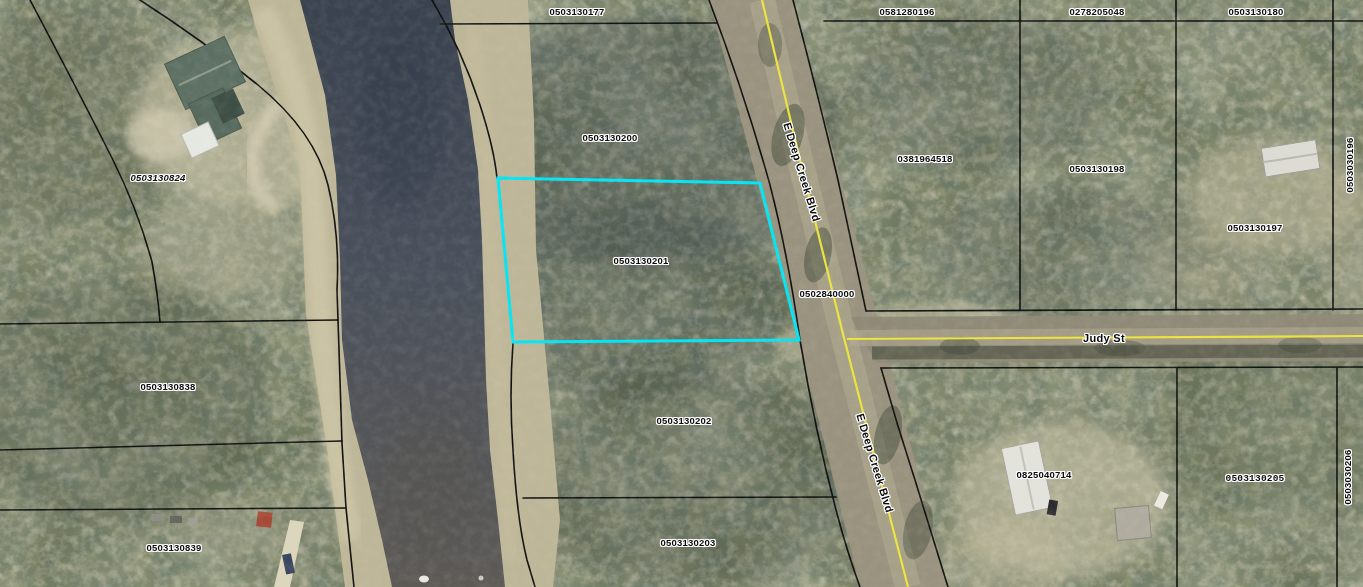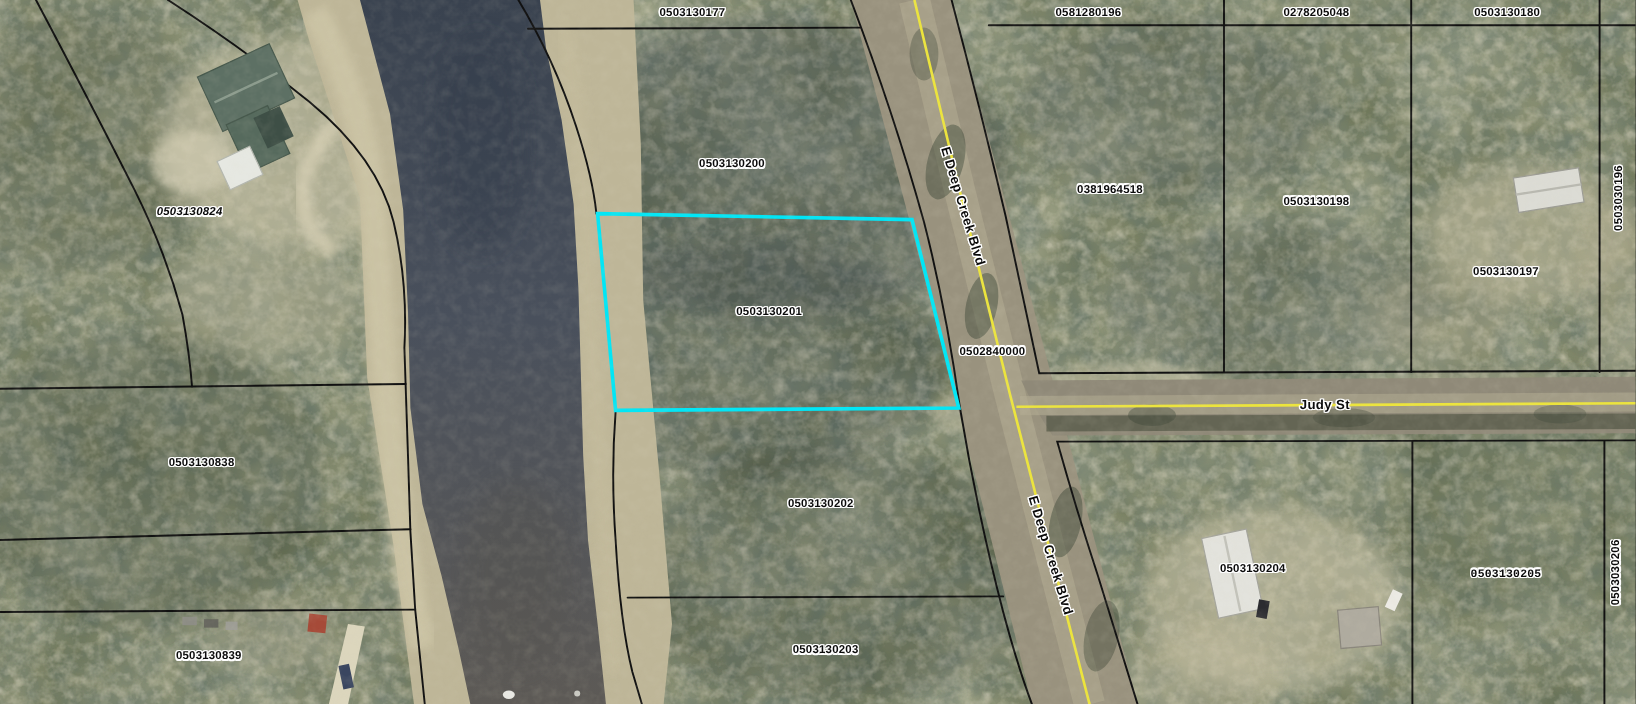--- a/index.html
+++ b/index.html
@@ -197,21 +197,21 @@
       <span class="map-label" style="left: 610px; top: 101px; transform: translate(-50%, -50%) rotate(0deg); margin-top: 36px;">0503130200</span>
       <span class="map-label" style="left: 925px; top: 158px; transform: translate(-50%, -50%) rotate(0deg);">0381964518</span>
       <span class="map-label" style="left: 1097px; top: 168px; transform: translate(-50%, -50%) rotate(0deg);">0503130198</span>
       <span class="map-label" style="left: 1255px; top: 184px; transform: translate(-50%, -50%) rotate(0deg); margin-top: 43px;">0503130197</span>
       <span class="map-label" style="left: 1349px; top: 165px; transform: translate(-50%, -50%) rotate(-90deg);">0503030196</span>
       <span class="map-label" style="left: 158px; top: 177px; transform: translate(-50%, -50%) rotate(0deg); font-style: italic;">0503130824</span>
       <span class="map-label" style="left: 641px; top: 260px; transform: translate(-50%, -50%) rotate(0deg);">0503130201</span>
       <span class="map-label" style="left: 827px; top: 293px; transform: translate(-50%, -50%) rotate(0deg);">0502840000</span>
       <span class="map-label" style="left: 168px; top: 386px; transform: translate(-50%, -50%) rotate(0deg);">0503130838</span>
       <span class="map-label" style="left: 668px; top: 420px; transform: translate(-50%, -50%) rotate(0deg); margin-left: 16px;">0503130202</span>
-      <span class="map-label" style="left: 1044px; top: 474px; transform: translate(-50%, -50%) rotate(0deg);">0503130204</span>
+      <span class="map-label" style="left: 1044px; top: 474px; transform: translate(-50%, -50%) rotate(0deg);">0825040714</span>
       <span class="map-label" style="left: 1255px; top: 478px; transform: translate(-50%, -50%) rotate(0deg); font-family: Liberation Mono, monospace;">0503130205</span>
       <span class="map-label" style="left: 1347px; top: 477px; transform: translate(-50%, -50%) rotate(-90deg);">0503030206</span>
       <span class="map-label" style="left: 688px; top: 542px; transform: translate(-50%, -50%) rotate(0deg); text-align: center;">0503130203</span>
       <span class="map-label" style="left: 174px; top: 547px; transform: translate(-50%, -50%) rotate(0deg);">0503130839</span>
       <span class="map-label road-label" style="left: 802px; top: 172px; transform: translate(-50%, -50%) rotate(73deg);">E Deep Creek Blvd</span>
       <span class="map-label road-label" style="left: 1104px; top: 338px; transform: translate(-50%, -50%) rotate(0deg);">Judy St</span>
       <span class="map-label road-label" style="left: 875px; top: 463px; transform: translate(-50%, -50%) rotate(73deg);">E Deep Creek Blvd</span>
     </div>
 </div>
 

